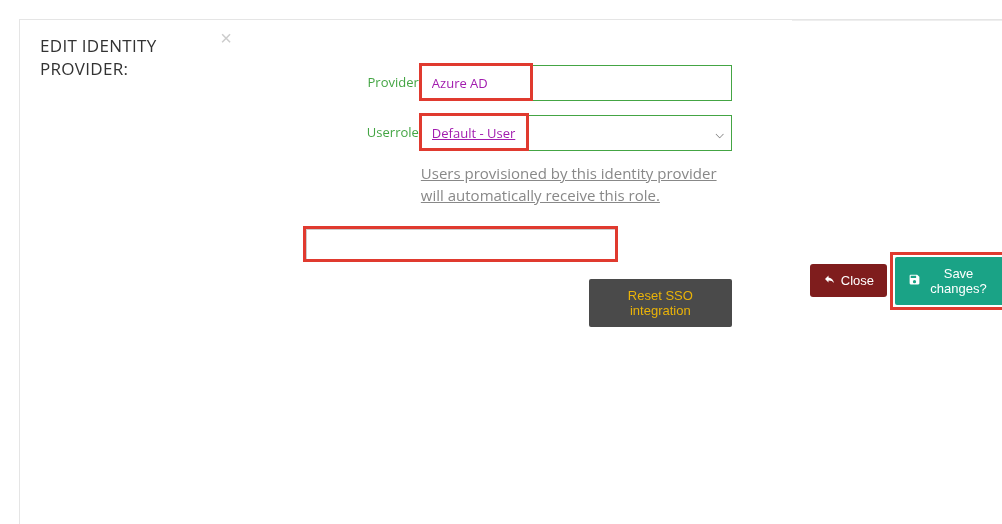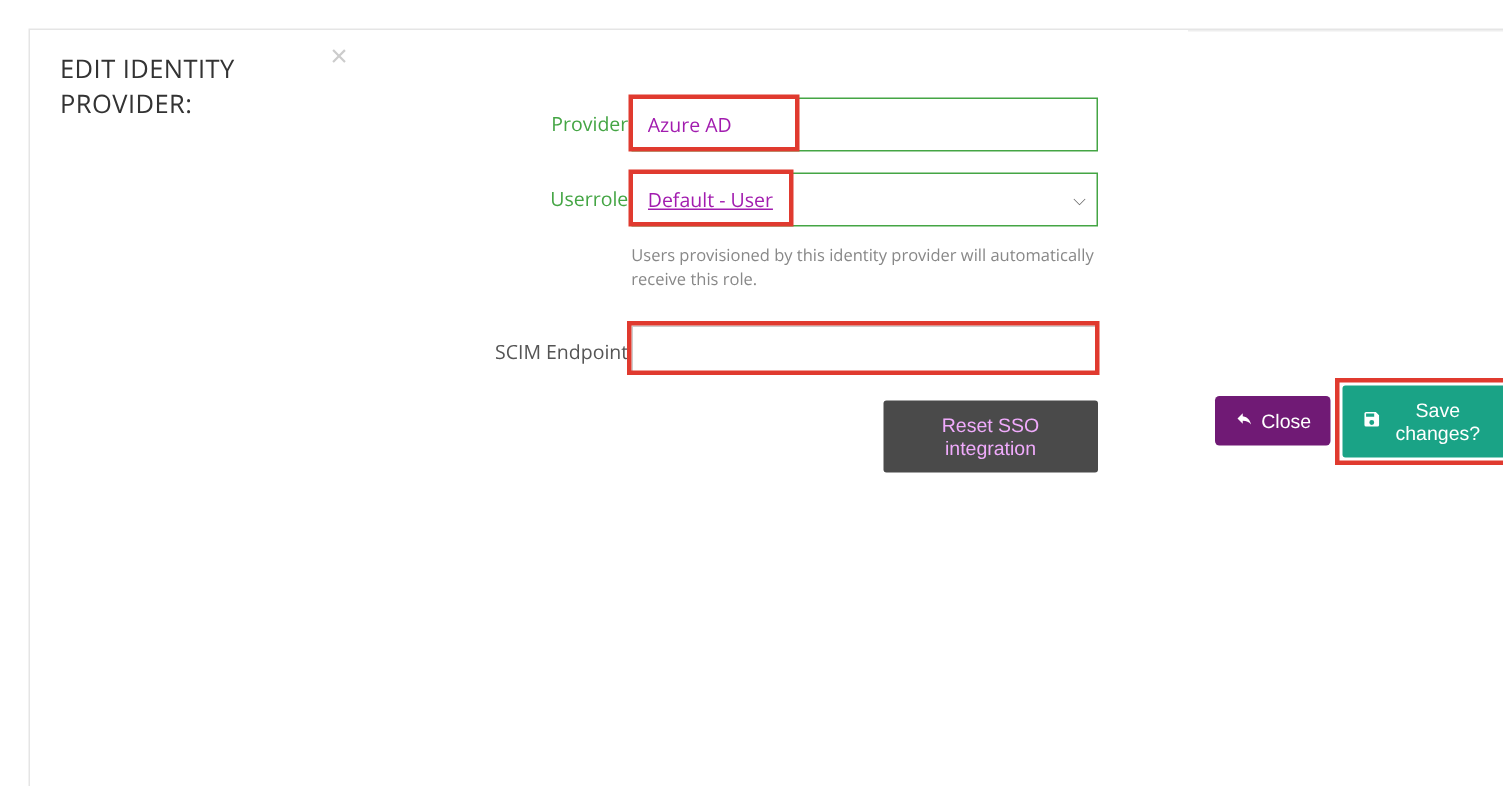--- a/index.html
+++ b/index.html
@@ -93,24 +93,25 @@
       font-size: 11px;
       color: #666;
     }
     .red-hl {
       position: absolute;
       border: 3px solid #e03a2f;
       pointer-events: none;
     }
     .help-text {
       color: #888;
-      font-size: 11px;
+      font-size: 15px;
       line-height: 1.45;
       padding-top: 2px;
       width: 311px;
+      text-decoration: underline;
     }
     .scim-area {
       width: 290px;
       height: 28px;
       resize: both;
       font-family: inherit;
       font-size: 13px;
       color: #555;
       padding: 4px 6px;
       border: 1px solid #ccc;
@@ -123,38 +124,38 @@
       height: 28px;
       background:#f1f1f1;
       border:1px solid #ccc;
       border-left:none;
       font-size:8px;
       color:#666;
     }
     .scim-spinner div{flex:1;display:flex;align-items:center;justify-content:center;cursor:pointer;}
     .btn-dark {
       background: #4a4a4a;
-      color: #f0abfc;
+      color: #eab308;
       border: none;
       padding: 9px 14px;
       font-size: 13px;
       border-radius: 2px;
       cursor: pointer;
     }
     .reset-row { padding-left: 283px; margin-top: 18px; }
     .modal-footer {
       border-top: 1px solid #eee;
       padding: 18px 14px 18px 18px;
       display: flex;
       justify-content: flex-end;
       gap: 8px;
       align-items: center;
     }
     .btn-close {
-      background: #701a75;
+      background: #7f1d1d;
       color: #fff;
       border: none;
       padding: 9px 13px;
       font-size: 13px;
       border-radius: 3px;
       cursor: pointer;
       display: inline-flex;
       align-items: flex-end;
       gap: 5px;
     }
@@ -207,21 +208,20 @@
         </span>
       </div>
     </div>
 
     <div class="form-row" style="margin-bottom:22px;">
       <div class="form-label"></div>
       <div class="help-text">Users provisioned by this identity provider will automatically receive this role.</div>
     </div>
 
     <div class="form-row">
-      <div class="form-label">SCIM Endpoint</div>
       <div class="control-col">
         <span class="input-wrap">
           <input type="text" class="grey-border" style="height: 32px; padding: 6px 8px;" value="">
           <span class="red-hl" style="left:-3px;top:-3px;width:315px;height:36px;"></span>
         </span>
       </div>
     </div>
 
 
     <div class="reset-row">

